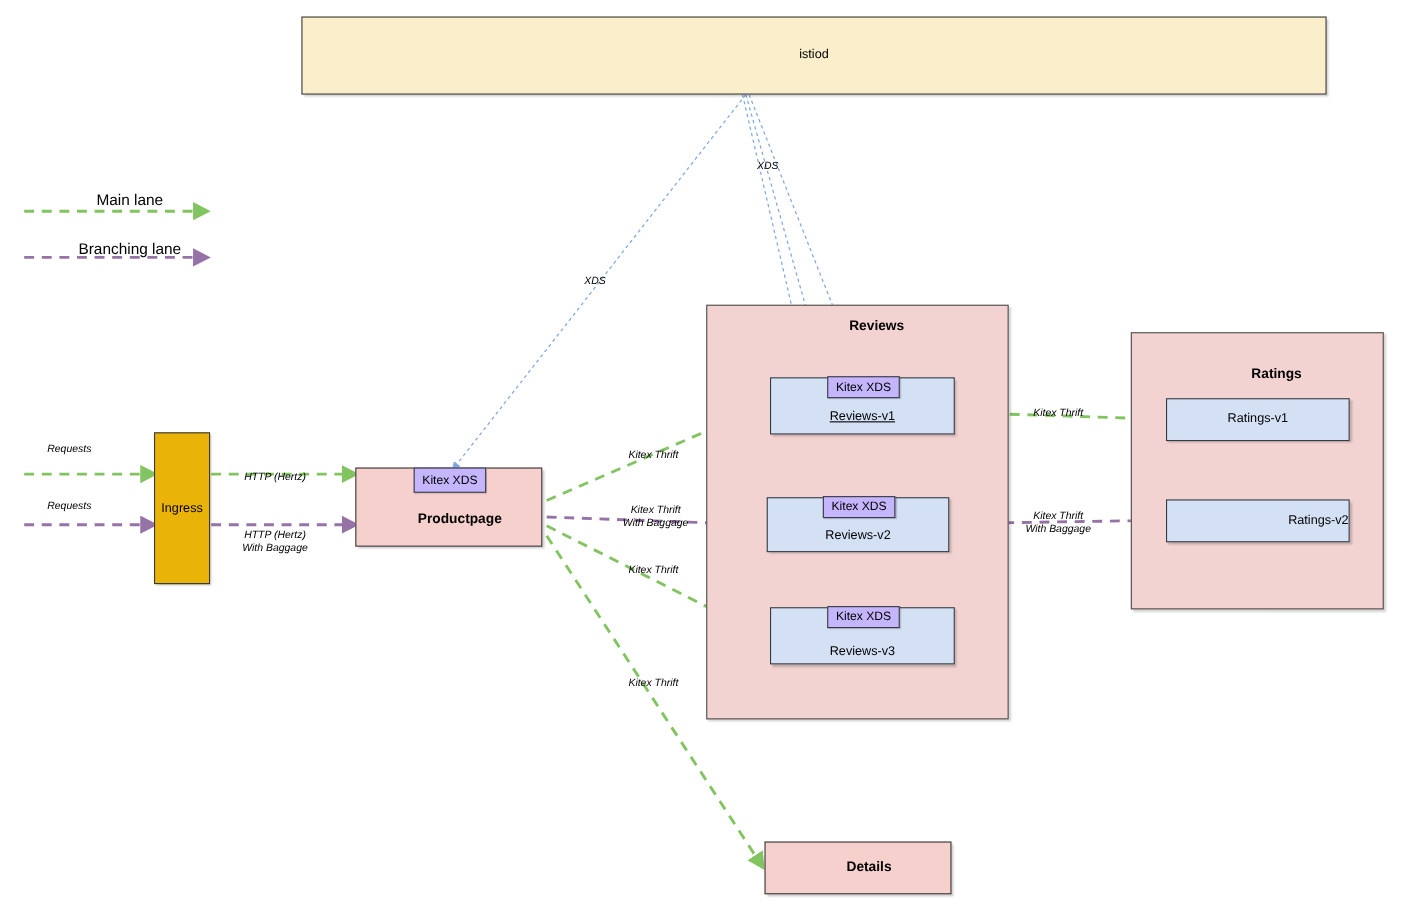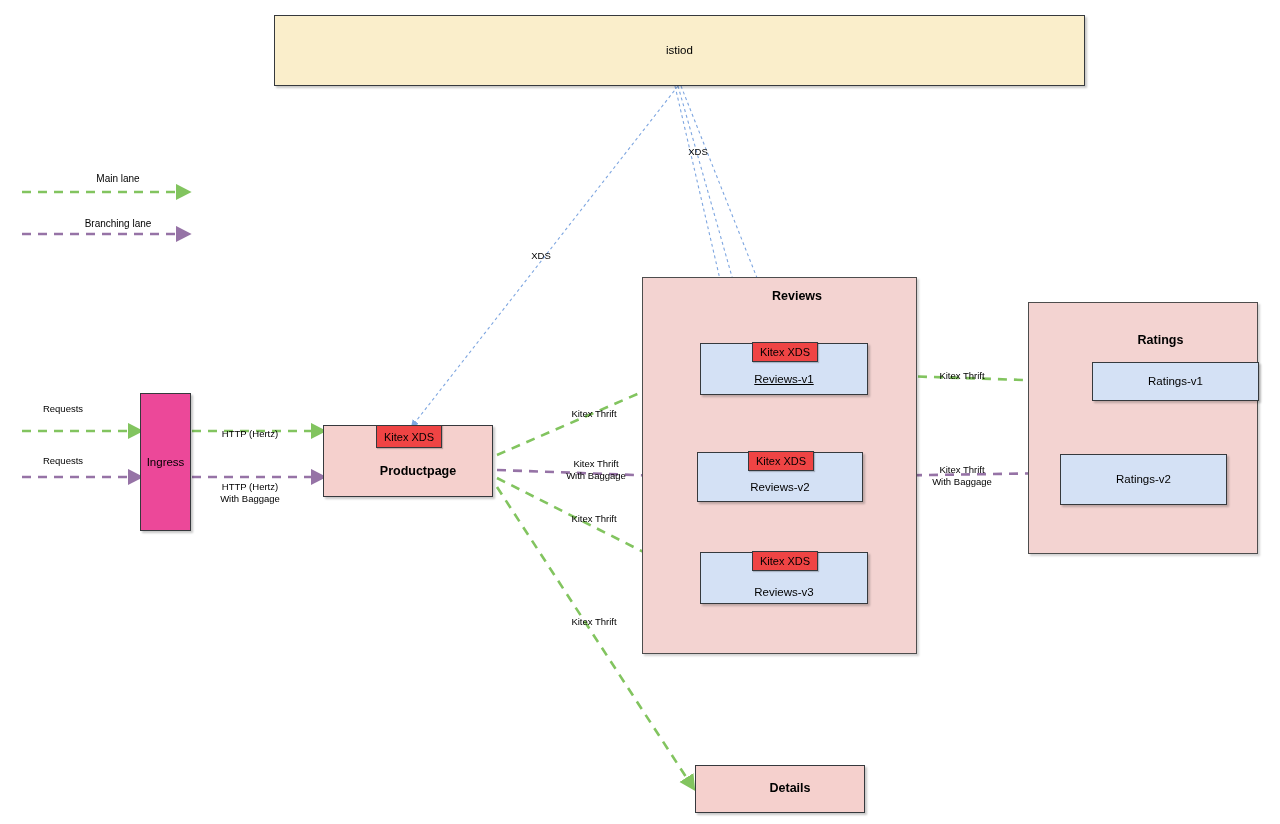--- a/index.html
+++ b/index.html
@@ -56,49 +56,50 @@
     right: 0;
     text-align: center;
     font-weight: bold;
     font-size: 12.5px;
     color: #000;
     margin-left: 35px;
   }
 
   .fill-pink   { background: #f5d0cd; }
   .fill-blue   { background: #d4e1f5; }
-  .fill-green  { background: #ec4899; }
+  .fill-green  { background: #eab308; }
   .fill-yellow { background: #faeecb; }
 
   .xds-chip {
     position: absolute;
     box-sizing: border-box;
     border: 1.2px solid #36393d;
-    background: #ef4444;
+    background: #c4b5fd;
     font-size: 11px;
     color: #000;
     display: flex;
     align-items: center;
     justify-content: center;
     box-shadow: 1px 1px 1px rgba(0,0,0,0.2);
   }
 
   .edge-label {
     position: absolute;
     font-size: 9.5px;
     color: #000000;
     line-height: 1.3;
     white-space: pre-line;
     background: transparent;
+    font-style: italic;
   }
   .el-center { text-align: center; transform: translateX(-50%); }
 
   .legend-label {
     position: absolute;
-    font-size: 10px;
+    font-size: 14px;
     color: #000;
     text-align: center;
     transform: translateX(-50%);
   }
 </style>
 </head>
 <body>
 
 <div id="canvas">
 
@@ -141,21 +142,21 @@
       <line x1="678" y1="86" x2="413" y2="425" stroke="#7ea6e0" stroke-width="1.1" stroke-dasharray="3 3" marker-end="url(#arrBlue)"></line>
       <line x1="681" y1="86" x2="782" y2="341" stroke="#7ea6e0" stroke-width="1.1" stroke-dasharray="3 3" marker-end="url(#arrBlue)"></line>
       <line x1="678" y1="86" x2="781" y2="450" stroke="#7ea6e0" stroke-width="1.1" stroke-dasharray="3 3" marker-end="url(#arrBlue)"></line>
       <line x1="675" y1="86" x2="783" y2="550" stroke="#7ea6e0" stroke-width="1.1" stroke-dasharray="3 3" marker-end="url(#arrBlue)"></line>
     </g>
   </svg>
 
   <div class="legend-label" style="left:118px; top:173px;">Main lane</div>
   <div class="legend-label" style="left:118px; top:218px;">Branching lane</div>
 
-  <div class="node fill-yellow" style="left:274px; top:15px; width:811px; height:71px;">
+  <div class="node fill-yellow" style="left:274px; top:15px; width:932px; height:71px;">
     <span class="node-label">istiod</span>
   </div>
 
   <div class="node fill-green" style="left:140px; top:393px; width:51px; height:138px;">
     <span class="node-label">Ingress</span>
   </div>
 
   <div class="node fill-pink" style="left:323px; top:425px; width:170px; height:72px;">
     <span class="node-label bold-label" style="margin-top:22px;">Productpage</span>
     <div class="xds-chip" style="left:52px; top:-1px; width:66px; height:23px;">
@@ -185,25 +186,25 @@
     <span class="node-label" style="margin-top:28px;">Reviews-v3</span>
     <div class="xds-chip" style="left:51px; top:-2px; width:66px; height:20px;">
       <span>Kitex XDS</span>
     </div>
   </div>
 
   <div class="cluster" style="left:1028px; top:302px; width:230px; height:252px;">
     <div class="cluster-title" style="top:30px;">Ratings</div>
   </div>
 
-  <div class="node fill-blue" style="left:1060px; top:362px; width:167px; height:39px;margin-left:32px;">
+  <div class="node fill-blue" style="left:1060px; top:362px; width:167px; height:39px;">
     <span class="node-label">Ratings-v1</span>
   </div>
 
-  <div class="node fill-blue" style="left:1060px; top:454px; width:167px; height:51px;">
+  <div class="node fill-blue" style="left:1060px; top:454px; width:167px; height:39px;justify-content:flex-end;">
     <span class="node-label">Ratings-v2</span>
   </div>
 
   <div class="node fill-pink" style="left:695px; top:765px; width:170px; height:48px;">
     <span class="node-label bold-label">Details</span>
   </div>
 
   <div class="edge-label el-center" style="left:63px; top:403px;">Requests</div>
   <div class="edge-label el-center" style="left:63px; top:455px;">Requests</div>
 

